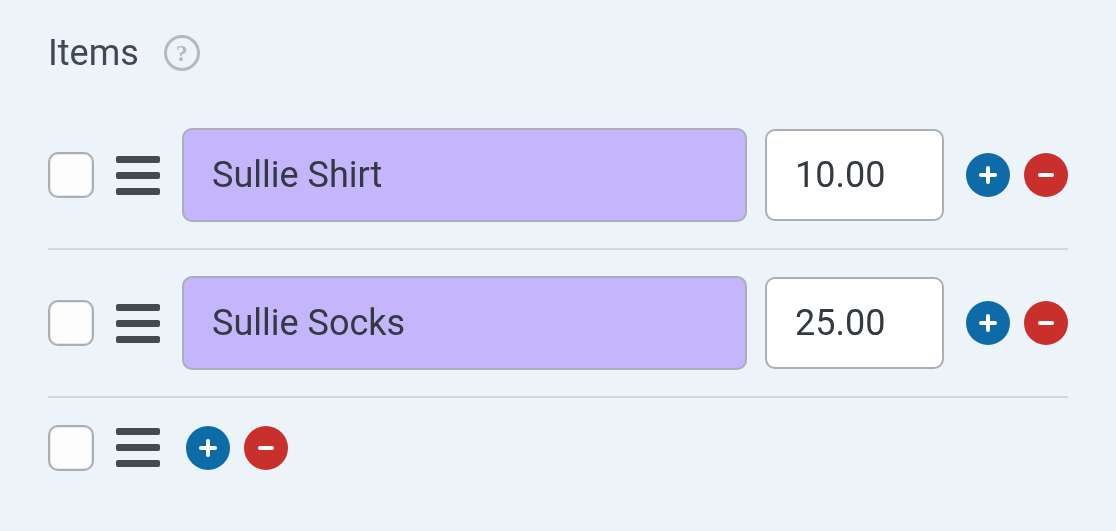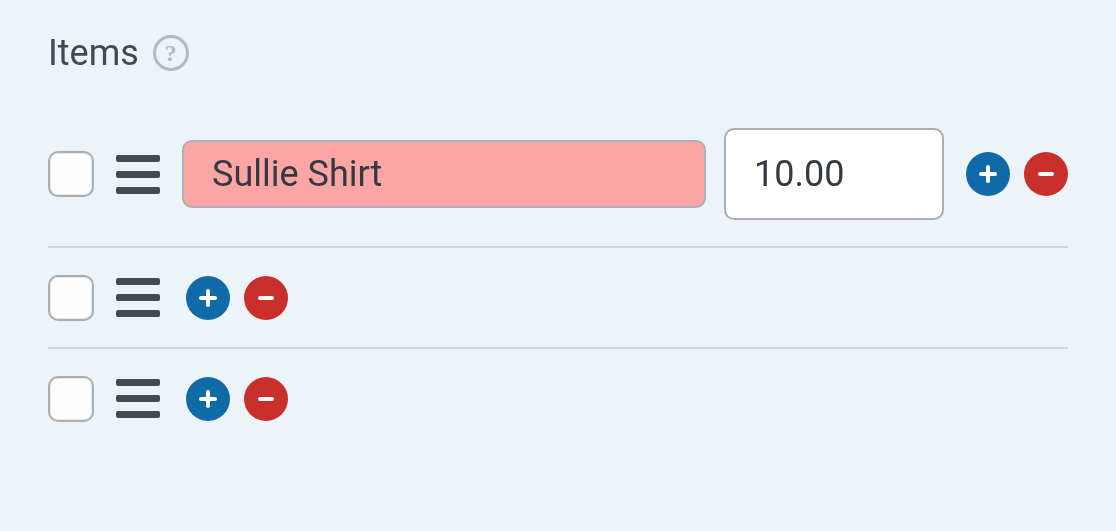--- a/index.html
+++ b/index.html
@@ -10,21 +10,21 @@
     body {
       font-family: -apple-system, BlinkMacSystemFont, "Segoe UI", Roboto, Helvetica, Arial, sans-serif;
       background: #ecf3f9;
       width: 1116px;
       height: 531px;
       padding: 32px 48px 0 48px;
     }
     .section-header {
       display: flex;
       align-items: center;
-      gap: 14px;
+      gap: 25px;
       margin-bottom: 28px;
     }
     .section-label {
       font-size: 36px;
       color: #414a52;
       font-weight: 400;
     }
     .help-icon {
       width: 36px;
       height: 36px;
@@ -72,32 +72,32 @@
     }
     .drag-handle span {
       display: block;
       width: 44px;
       height: 7px;
       background: #444a50;
       border-radius: 2px;
     }
     .text-input {
       flex: 1;
-      height: 68px;
+      height: 94px;
       border: 2px solid #a9afb4;
       border-radius: 10px;
-      background: #fca5a5;
+      background: #c4b5fd;
       font-size: 36px;
       color: #333a40;
       padding: 0 28px;
       outline: none;
       font-family: inherit;
     }
     .price-input {
-      width: 220px;
+      width: 179px;
       height: 92px;
       border: 2px solid #a9afb4;
       border-radius: 10px;
       background: #fff;
       font-size: 36px;
       color: #333a40;
       padding: 0 28px;
       outline: none;
       font-family: inherit;
       flex-shrink: 0;
@@ -164,20 +164,22 @@
     </div>
   </div>
 
   <div class="item-row">
     <div class="checkbox"></div>
     <div class="drag-handle">
       <span></span>
         <span></span>
         <span></span>
     </div>
+    <input class="text-input" value="Sullie Socks" style="">
+    <input class="price-input" value="25.00" style="">
     <div class="row-actions">
       <button class="circle-btn add-btn">
         <svg width="22" height="22" viewBox="0 0 22 22">
             <rect x="9" y="2" width="4" height="18" rx="2" fill="#fff"></rect>
             <rect x="2" y="9" width="18" height="4" rx="2" fill="#fff"></rect>
           </svg>
       </button>
       <button class="circle-btn remove-btn">
         <svg width="22" height="22" viewBox="0 0 22 22">
             <rect x="3" y="9" width="16" height="4" rx="2" fill="#fff"></rect>

